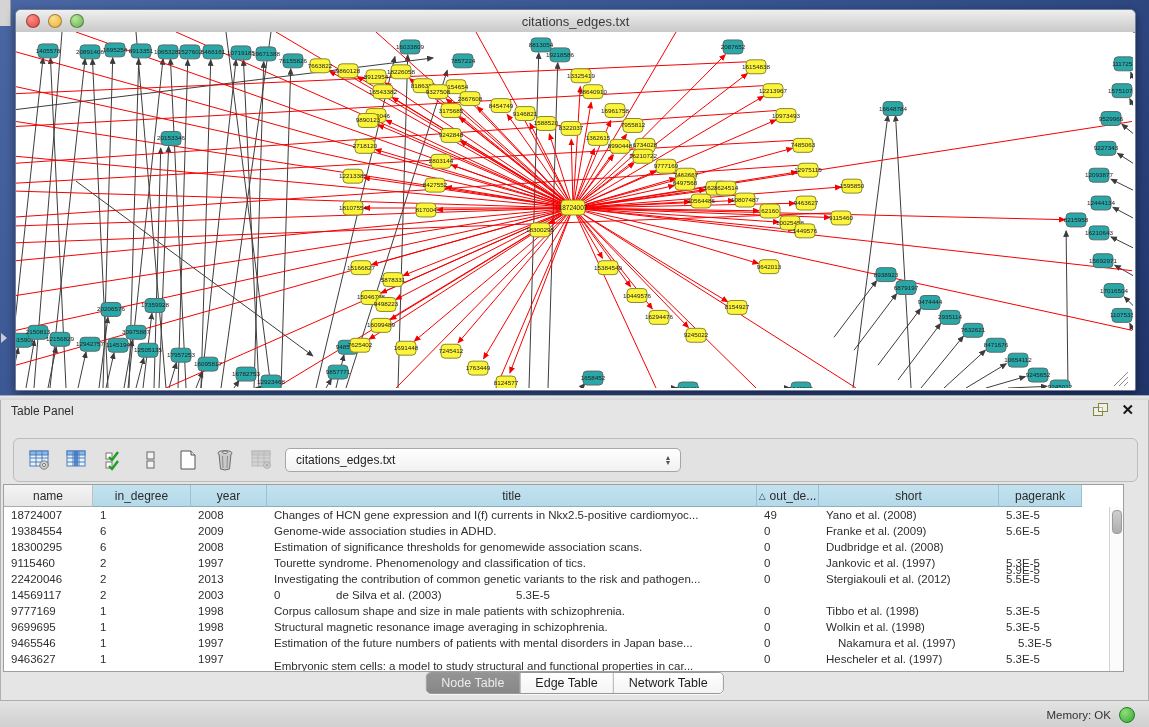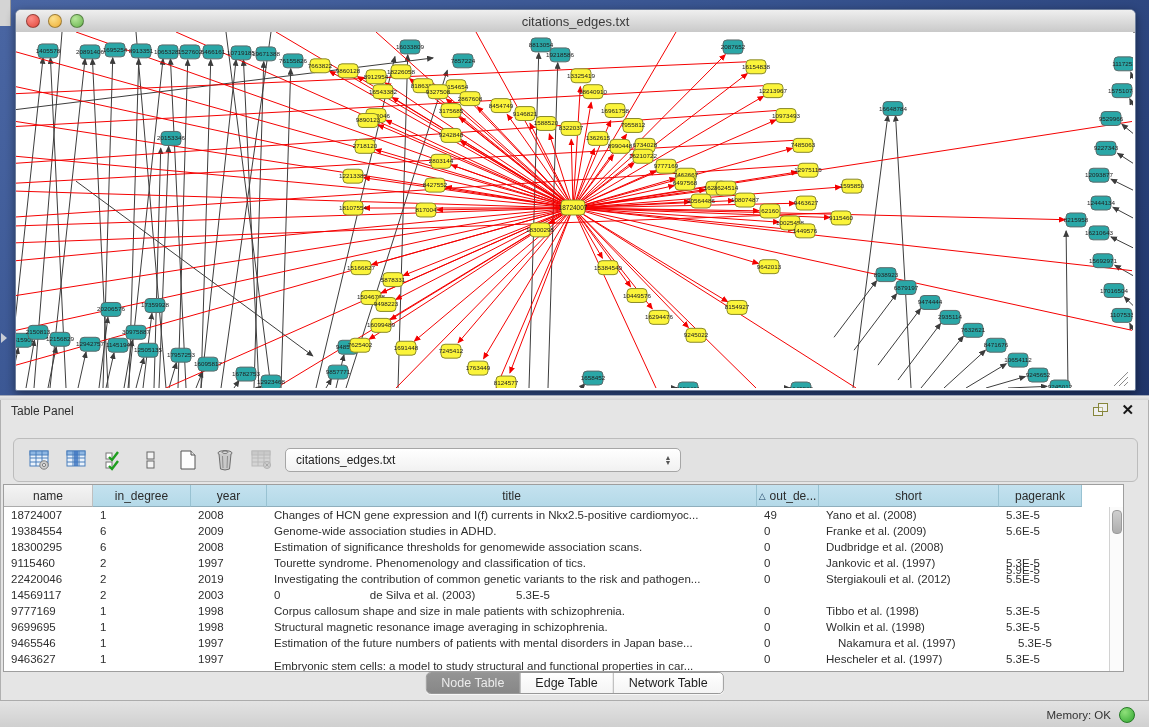--- a/index.html
+++ b/index.html
@@ -680,32 +680,32 @@
             <div class="td" style="width: 98px;">2</div>
             <div class="td" style="width: 76px;">1997</div>
             <div class="td" style="width: 490px;">Tourette syndrome. Phenomenology and classification of tics.</div>
             <div class="td" style="width: 62px;">0</div>
             <div class="td" style="width: 180px;">Jankovic et al. (1997)</div>
             <div class="td" style="width: 83px;">5.3E-5</div>
           </div>
           <div class="tr">
             <div class="td" style="width: 89px;">22420046</div>
             <div class="td" style="width: 98px;">2</div>
-            <div class="td" style="width: 76px;">2019</div>
+            <div class="td" style="width: 76px;">2013</div>
             <div class="td" style="width: 490px;">Investigating the contribution of common genetic variants to the risk and pathogen...</div>
             <div class="td" style="width: 62px;">0</div>
             <div class="td" style="width: 180px;">Stergiakouli et al. (2012)</div>
             <div class="td" style="width: 83px;">5.5E-5</div>
           </div>
           <div class="tr">
             <div class="td" style="width: 89px;">14569117</div>
             <div class="td" style="width: 98px;">2</div>
             <div class="td" style="width: 76px;">2003</div>
             <div class="td" style="width: 62px;">0</div>
-            <div class="td" style="width: 180px; text-align: center;">de Silva et al. (2003)</div>
+            <div class="td" style="width: 180px;">de Silva et al. (2003)</div>
             <div class="td" style="width: 83px;">5.3E-5</div>
           </div>
           <div class="tr">
             <div class="td" style="width: 89px;">9777169</div>
             <div class="td" style="width: 98px;">1</div>
             <div class="td" style="width: 76px;">1998</div>
             <div class="td" style="width: 490px;">Corpus callosum shape and size in male patients with schizophrenia.</div>
             <div class="td" style="width: 62px;">0</div>
             <div class="td" style="width: 180px;">Tibbo et al. (1998)</div>
             <div class="td" style="width: 83px;">5.3E-5</div>

